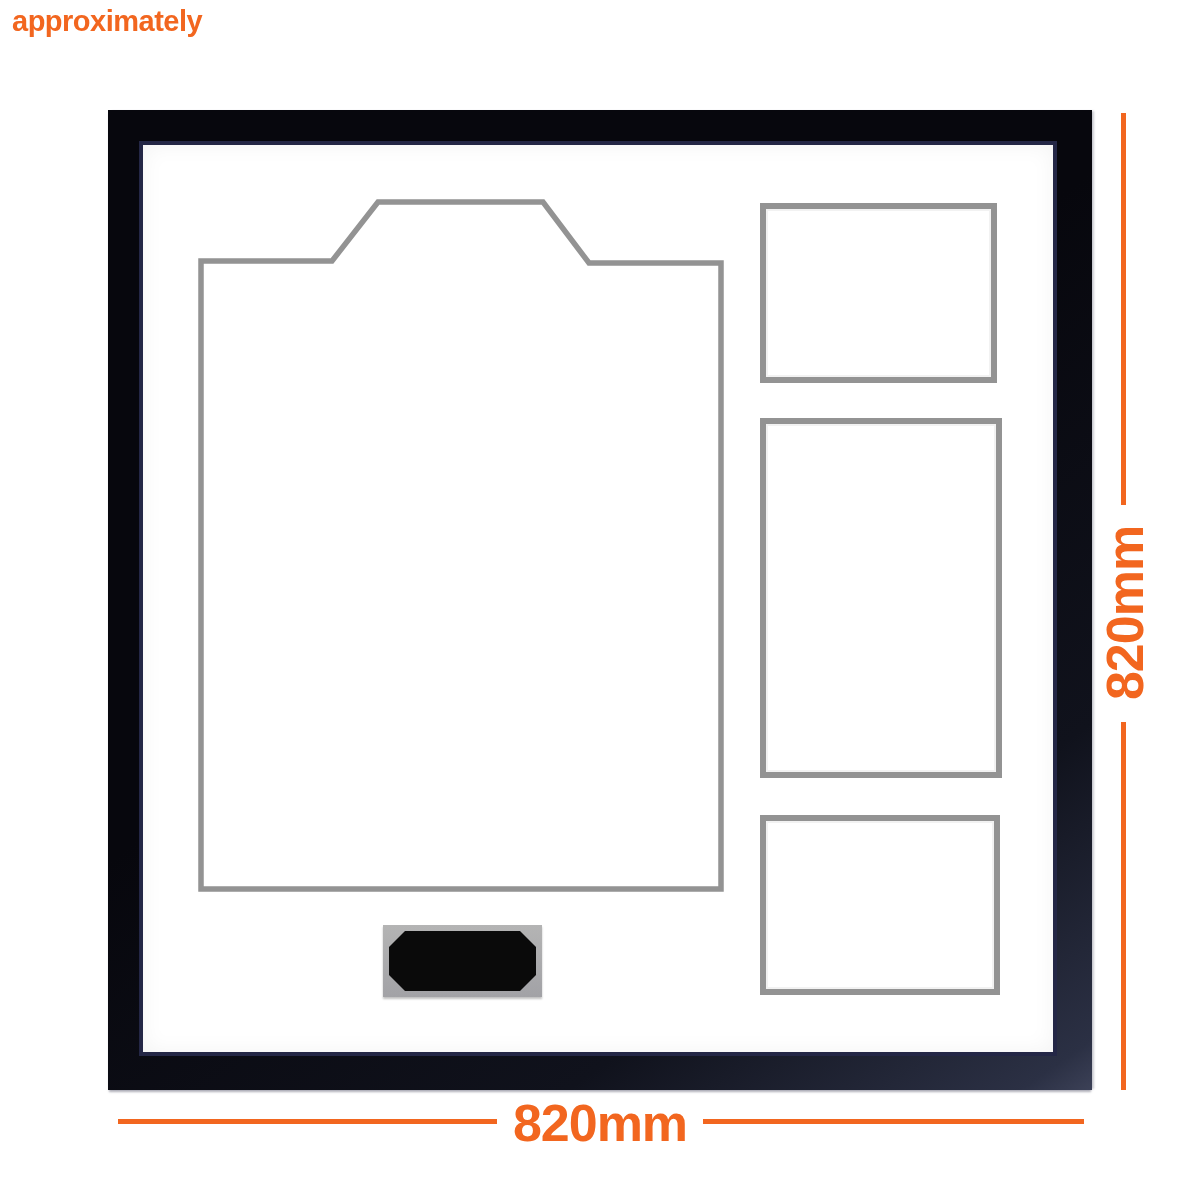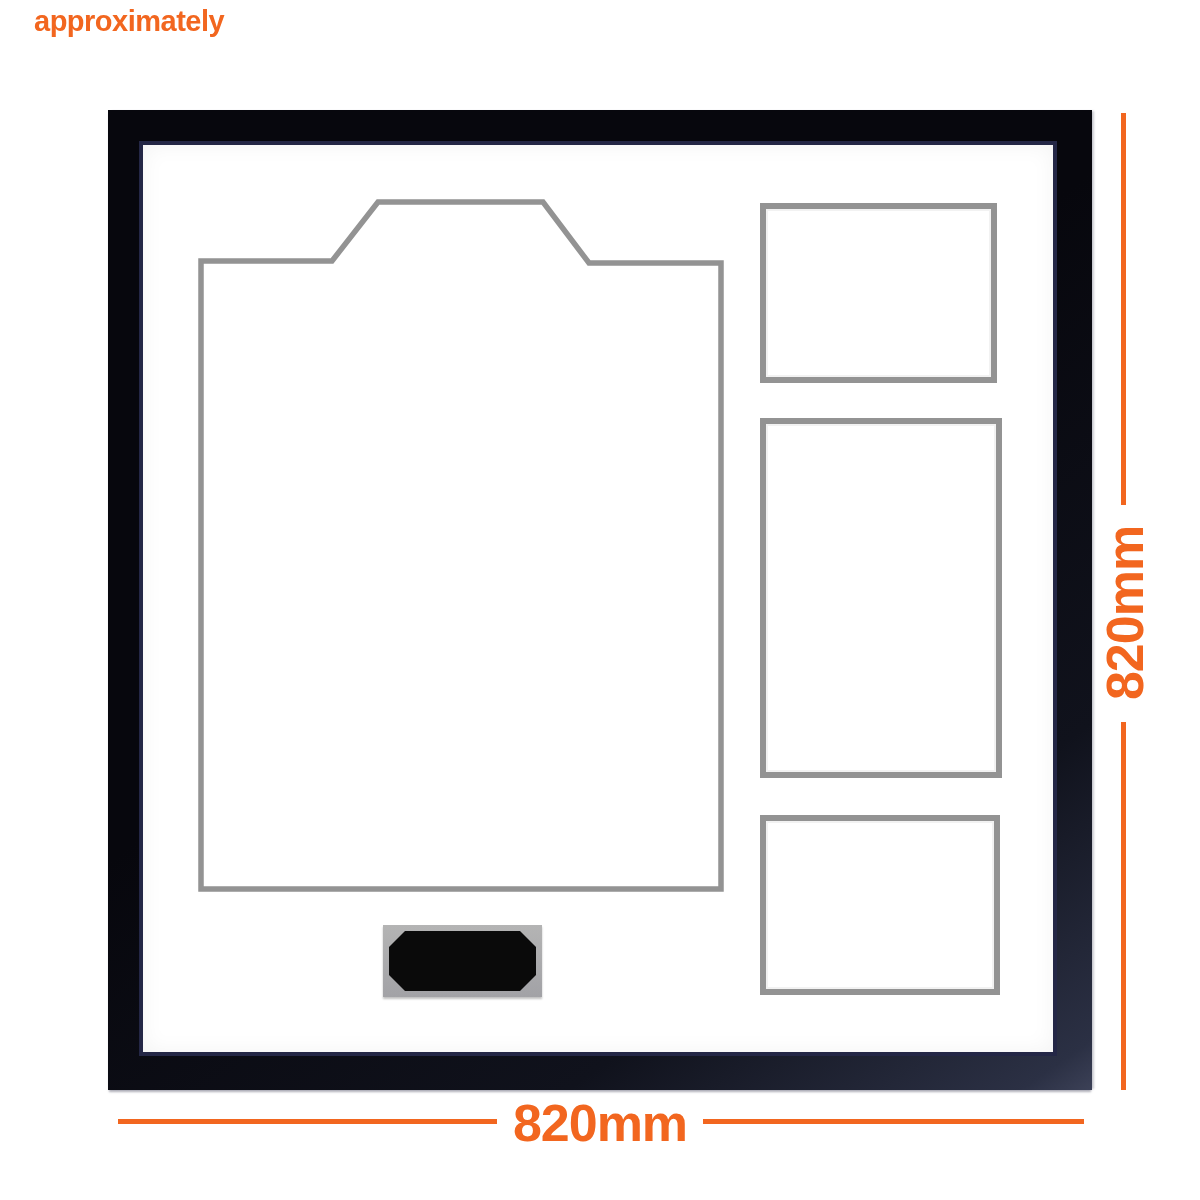--- a/index.html
+++ b/index.html
@@ -18,21 +18,20 @@
 
   
   .approx {
     position: absolute;
     left: 12px;
     top: 5px;
     font-size: 29px;
     font-weight: bold;
     letter-spacing: -0.5px;
     color: #F2661F;
-    margin-left: 22px;
   }
 
   
   .frame {
     position: absolute;
     left: 108px;
     top: 110px;
     width: 984px;
     height: 980px;
     background: linear-gradient(145deg, #07070d 45%, #10121c 78%, #2b3044 97%, #3c4157 100%);

